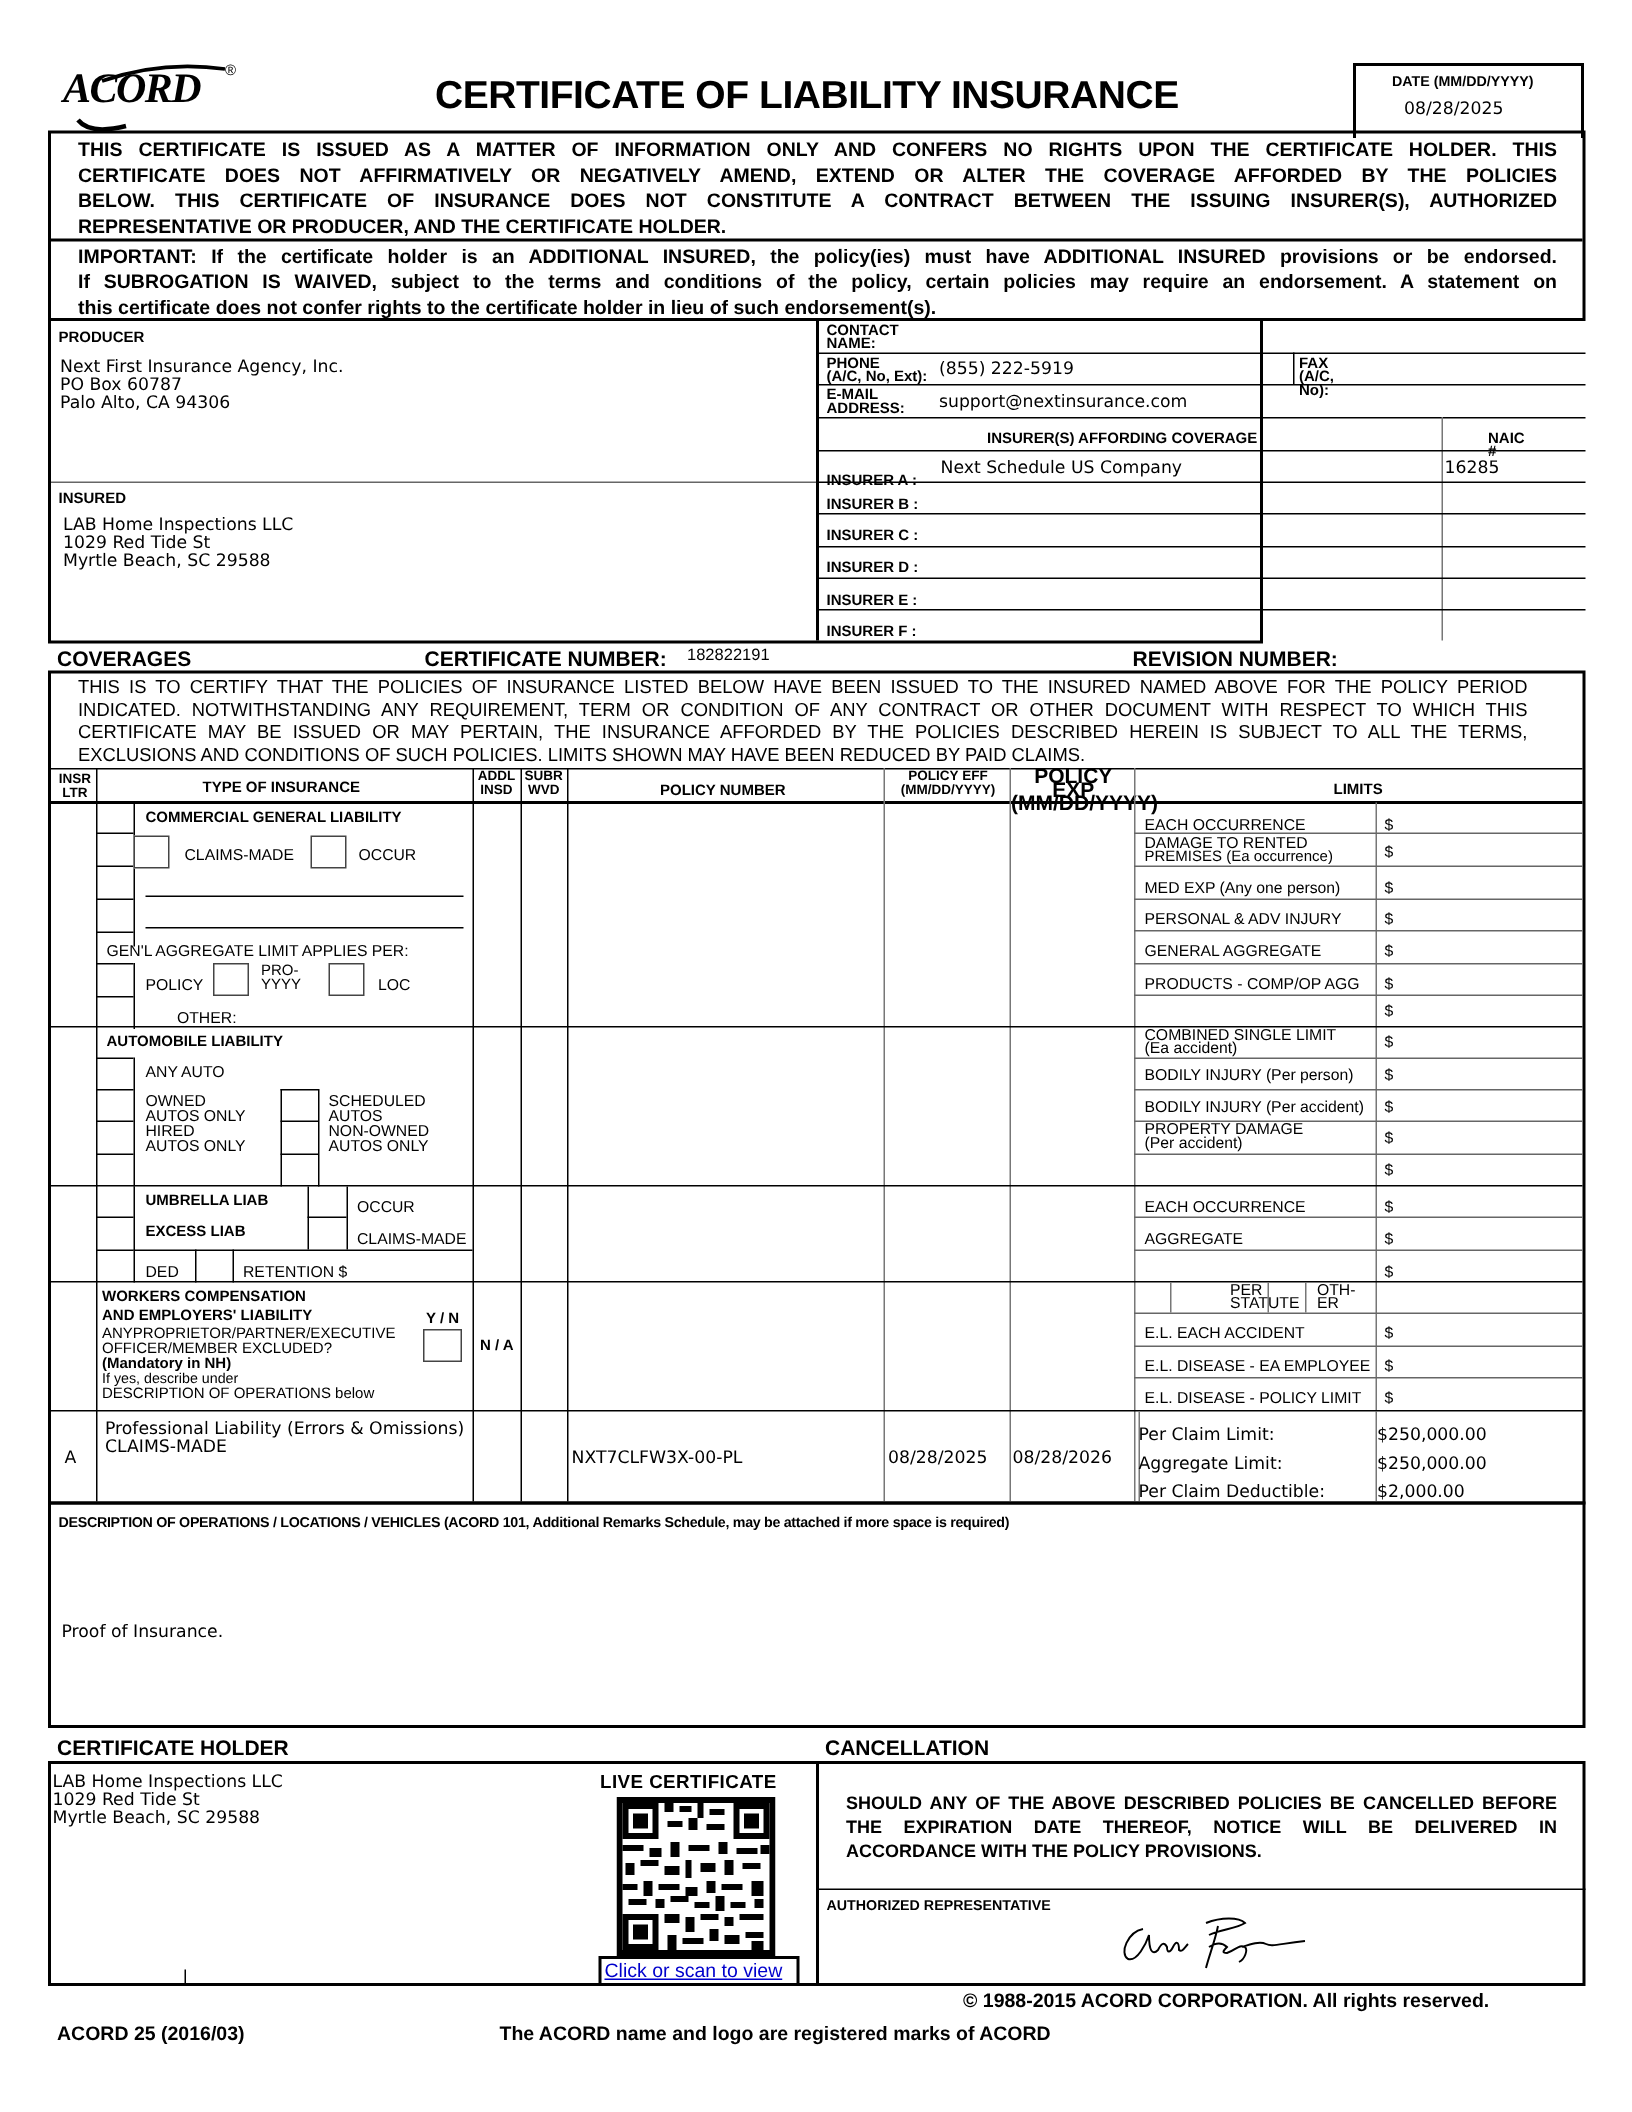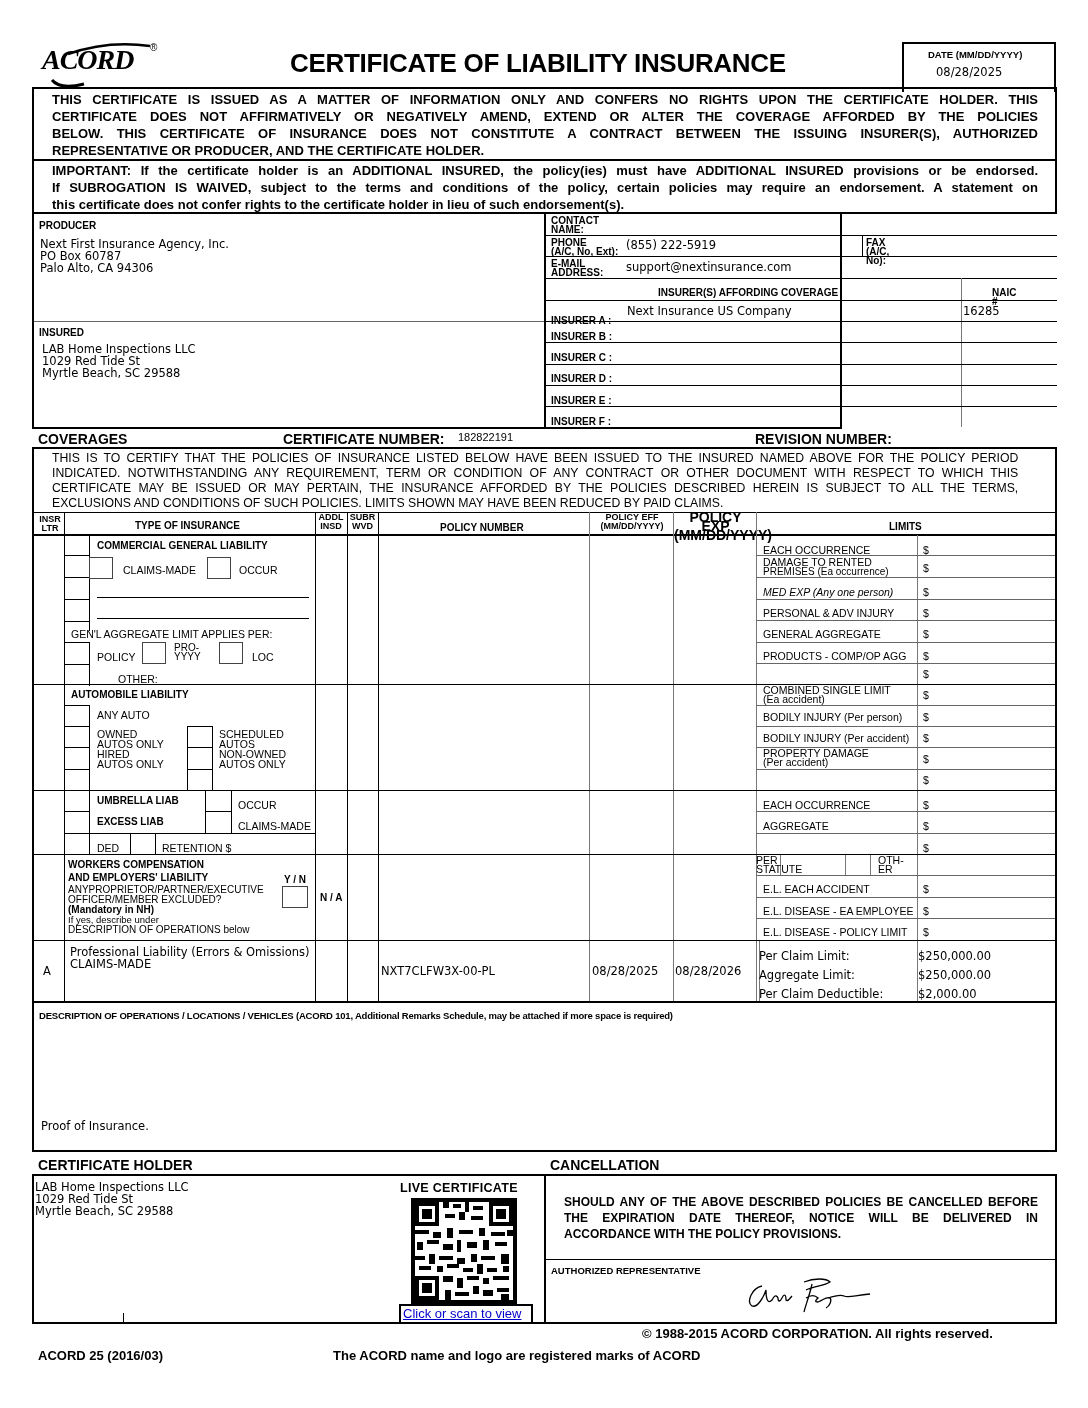--- a/index.html
+++ b/index.html
@@ -99,21 +99,21 @@
   <div id="insurer-rows"></div>
   <div class="hl" style="left:512px;top:107px;width:511px;"></div>
   <div class="hl" style="left:512px;top:128px;width:511px;"></div>
   <div class="hl" style="left:512px;top:150px;width:511px;"></div>
   <div class="hl" style="left:512px;top:171px;width:511px;"></div>
   <div class="hl" style="left:512px;top:192px;width:511px;"></div>
 
   <div class="abs" style="left:517px;top:96px;">
     <span class="lbl">INSURER A :</span>
   </div>
-  <div class="abs data" style="left:593px;top:91px;">Next Insurance US Company</div>
+  <div class="abs data" style="left:593px;top:91px;">Next Schedule US Company</div>
   <div class="abs data" style="left:929px;top:91px;">16285</div>
   <div class="abs lbl" style="left:517px;top:118px;">INSURER B :</div>
   <div class="abs lbl" style="left:517px;top:139px;">INSURER C :</div>
   <div class="abs lbl" style="left:517px;top:160px;">INSURER D :</div>
   <div class="abs lbl" style="left:517px;top:182px;">INSURER E :</div>
   <div class="abs lbl" style="left:517px;top:203px;">INSURER F :</div>
 </div>
 
 <div class="abs sec" style="left:38px;top:431px;">COVERAGES</div>
 <div class="abs sec" style="left:283px;top:431px;">CERTIFICATE NUMBER:</div>
@@ -191,21 +191,21 @@
 
   <div class="abs frm" style="left:729px;top:96px;">EACH OCCURRENCE</div>
   <div class="abs frm" style="left:889px;top:96px;">$</div>
   <div class="hlg" style="left:722px;top:106px;width:299px;"></div>
   <div class="abs frm" style="left:729px;top:108px;line-height:10px;">
     <div>DAMAGE TO RENTED</div>
     <div style="font-size:10px;">PREMISES (Ea occurrence)</div>
   </div>
   <div class="abs frm" style="left:889px;top:114px;">$</div>
   <div class="hlg" style="left:722px;top:128px;width:299px;"></div>
-  <div class="abs frm" style="left:729px;top:138px;font-style:italic;">MED EXP (Any one person)</div>
+  <div class="abs frm" style="left:729px;top:138px;">MED EXP (Any one person)</div>
   <div class="abs frm" style="left:889px;top:138px;">$</div>
   <div class="hlg" style="left:722px;top:150px;width:299px;"></div>
   <div class="abs frm" style="left:729px;top:159px;">PERSONAL &amp; ADV INJURY</div>
   <div class="abs frm" style="left:889px;top:159px;">$</div>
   <div class="hlg" style="left:722px;top:171px;width:299px;"></div>
   <div class="abs frm" style="left:729px;top:180px;">GENERAL AGGREGATE</div>
   <div class="abs frm" style="left:889px;top:180px;">$</div>
   <div class="hlg" style="left:722px;top:193px;width:299px;"></div>
   <div class="abs frm" style="left:729px;top:202px;">PRODUCTS - COMP/OP AGG</div>
   <div class="abs frm" style="left:889px;top:202px;">$</div>
@@ -292,21 +292,21 @@
     <div>OFFICER/MEMBER EXCLUDED?</div>
     <div class="b">(Mandatory in NH)</div>
     <div style="font-size:9.5px;">If yes, describe under</div>
     <div>DESCRIPTION OF OPERATIONS below</div>
   </div>
   <div class="cb" style="left:248px;top:437px;width:26px;height:22px;"></div>
   <div class="abs lbl" style="left:286px;top:444px;">N / A</div>
   <div class="vlg" style="left:746px;top:406px;height:20px;"></div>
   <div class="vlg" style="left:811px;top:406px;height:20px;"></div>
   <div class="vlg" style="left:836px;top:406px;height:20px;"></div>
-  <div class="abs frm" style="left:722px;top:407px;line-height:9px;">
+  <div class="abs frm" style="left:786px;top:407px;line-height:9px;">
     <div>PER</div>
     <div>STATUTE</div>
   </div>
   <div class="abs frm" style="left:844px;top:407px;line-height:9px;">
     <div>OTH-</div>
     <div>ER</div>
   </div>
   <div class="hlg" style="left:722px;top:426px;width:299px;"></div>
   <div class="abs frm" style="left:729px;top:435px;">E.L. EACH ACCIDENT</div>
   <div class="abs frm" style="left:889px;top:435px;">$</div>
@@ -335,21 +335,21 @@
   </div>
   <div class="abs data" style="left:884px;top:498px;line-height:19px;">
     <div>$250,000.00</div>
     <div>$250,000.00</div>
     <div>$2,000.00</div>
   </div>
 </div>
 
 <div class="box thick" style="left:32px;top:1001px;width:1025px;height:151px;">
   <div class="abs lbl" style="left:5px;top:8px;font-size:9.5px;letter-spacing:-0.2px;">DESCRIPTION OF OPERATIONS / LOCATIONS / VEHICLES  (ACORD 101, Additional Remarks Schedule, may be attached if more space is required)</div>
-  <div class="abs data" style="left:7px;top:78px;margin-top:39px;">Proof of Insurance.</div>
+  <div class="abs data" style="left:7px;top:78px;">Proof of Insurance.</div>
 </div>
 
 <div class="abs sec" style="left:38px;top:1157px;">CERTIFICATE HOLDER</div>
 <div class="abs sec" style="left:550px;top:1157px;">CANCELLATION</div>
 <div class="box thick" style="left:32px;top:1174px;width:1025px;height:150px;">
   <div class="vl" style="left:510px;top:0;height:146px;border-left-width:2px;"></div>
   <div class="abs data" style="left:1px;top:5px;">
     <div>LAB Home Inspections LLC</div>
     <div>1029 Red Tide St</div>
     <div>Myrtle Beach, SC 29588</div>

